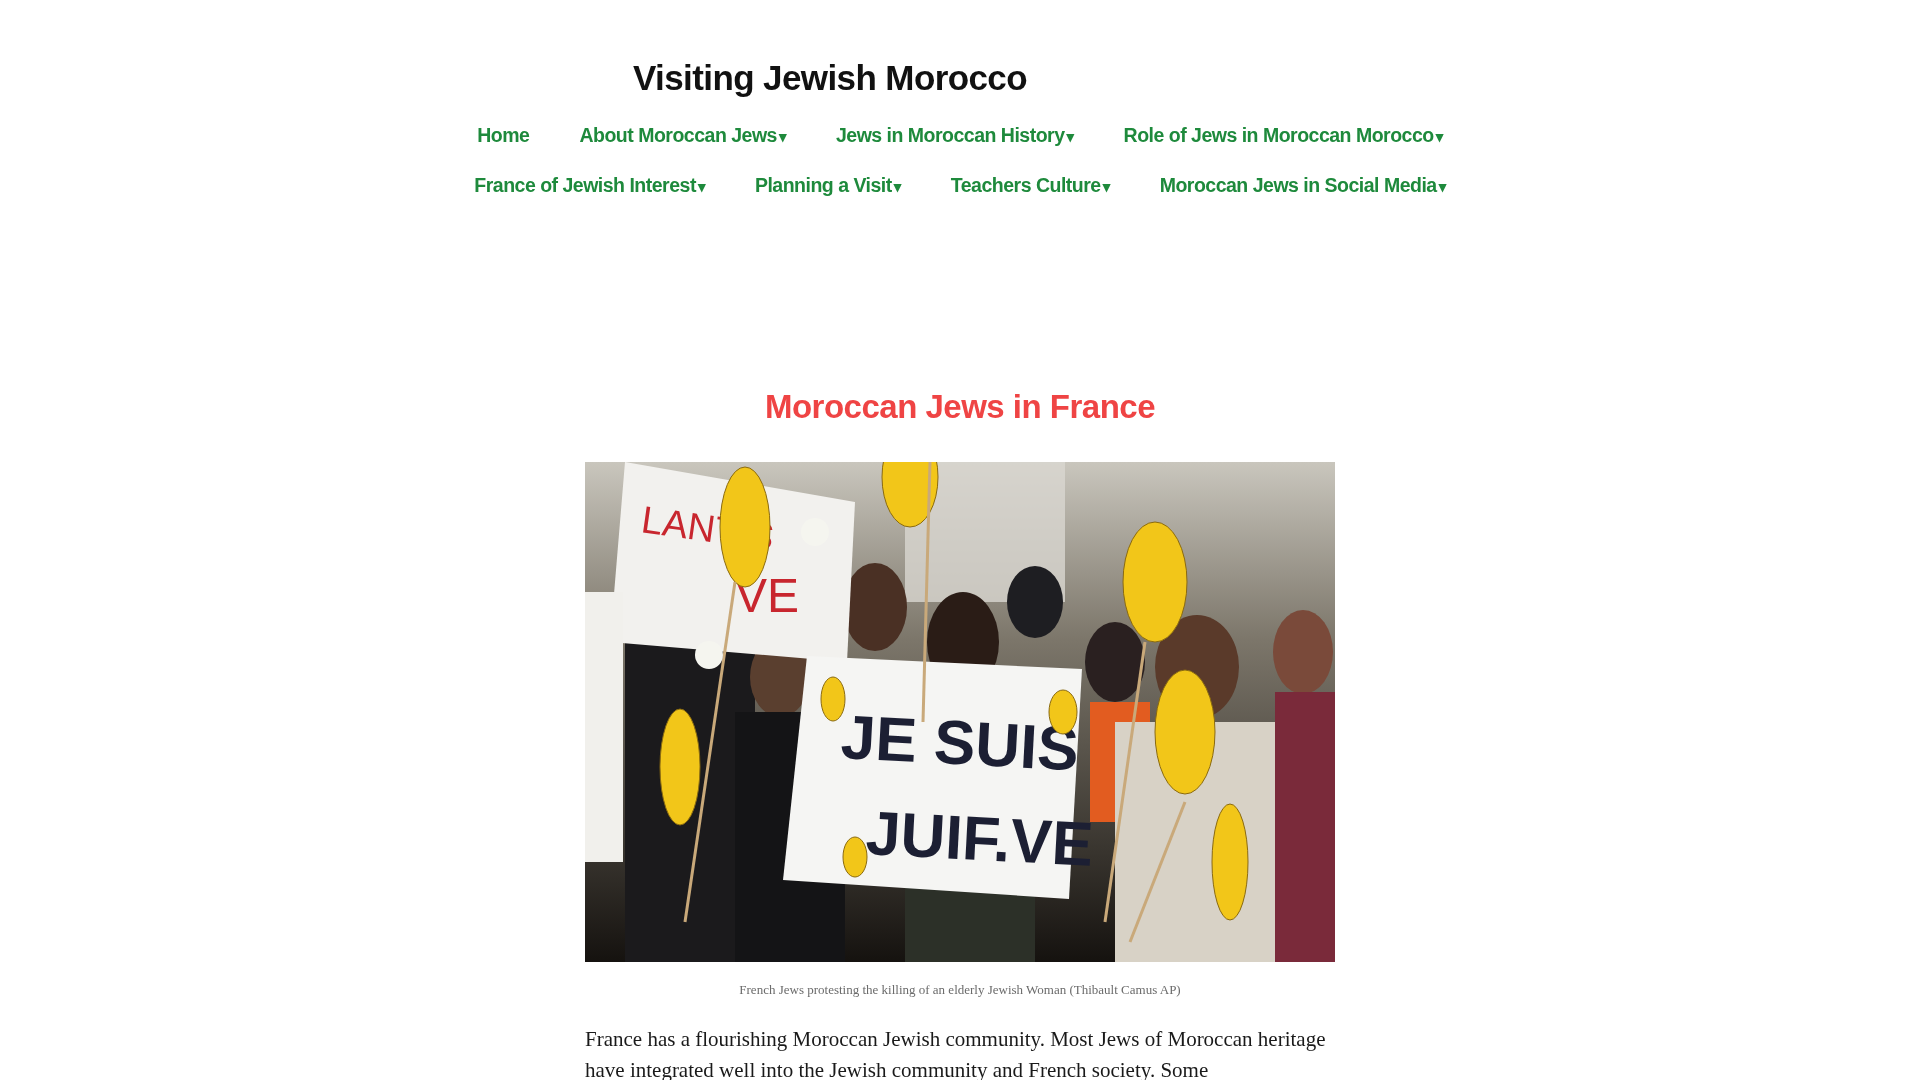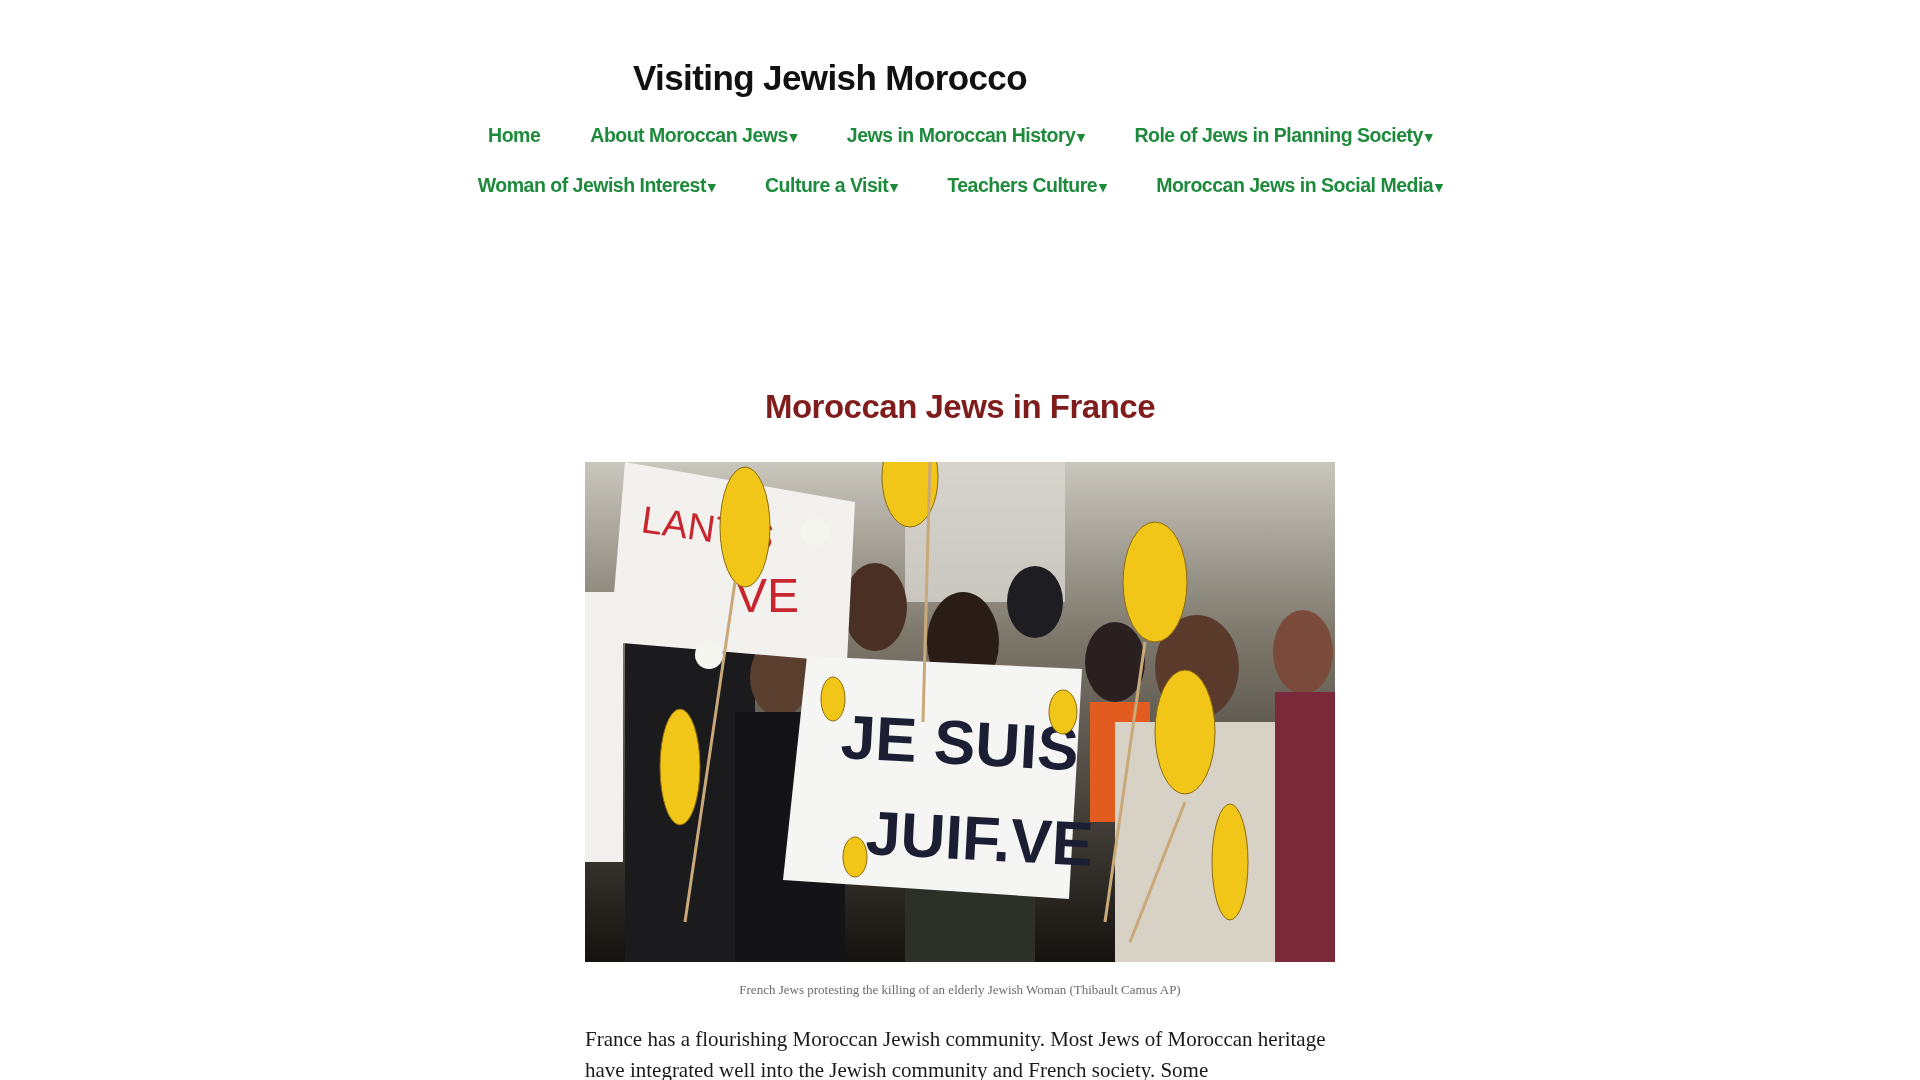--- a/index.html
+++ b/index.html
@@ -2,41 +2,41 @@
 <html><head>
 <meta charset="utf-8">
 <style>
   html, body { margin: 0; padding: 0; background: #ffffff; }
   body { width: 1920px; height: 1080px; overflow: hidden; position: relative; font-family: "Liberation Sans", sans-serif; color: #111; }
   .site-title { position: absolute; top: 58px; left: 0; width: 1660px; text-align: center; font-family: "Liberation Sans", sans-serif; font-weight: 700; font-size: 35px; letter-spacing: -0.6px; color: #111; margin: 0; }
   .nav { position: absolute; top: 124px; left: 480px; width: 960px; text-align: center; }
   .nav-row { height: 49.5px; display: flex; justify-content: center; align-items: flex-start; gap: 18px; }
   .nav-item { color: #1e8a3c; font-weight: 700; font-size: 19.5px; letter-spacing: -0.5px; text-decoration: none; margin: 0 16px; white-space: nowrap; cursor: pointer; }
   .nav-item .caret { font-size: 15px; margin-left: 2px; }
-  .page-title { position: absolute; top: 388px; left: 0; width: 1920px; text-align: center; font-weight: 700; font-size: 33px; letter-spacing: -0.5px; color: #7f1d1d; margin: 0; }
+  .page-title { position: absolute; top: 388px; left: 0; width: 1920px; text-align: center; font-weight: 700; font-size: 33px; letter-spacing: -0.5px; color: #ef4444; margin: 0; }
   .figure { position: absolute; left: 585px; top: 462px; width: 750px; margin: 0; }
   .photo { width: 750px; height: 500px; display: block; position: relative; overflow: hidden; background: linear-gradient(180deg, #9a9486 0%, #6a665c 20%, #2a2622 55%, #0c0b0a 100%); }
   .caption { text-align: center; font-family: "Liberation Serif", serif; font-size: 13px; color: #6b6b6b; margin-top: 20px; }
   .body-text { position: absolute; left: 585px; top: 1024px; width: 750px; font-family: "Liberation Serif", serif; font-size: 21px; line-height: 31px; color: #1a1a1a; margin: 0; }
 </style>
 </head>
 <body>
 
 <h1 class="site-title">Visiting Jewish Morocco</h1>
 
 <nav class="nav">
   <div class="nav-row">
     <a class="nav-item"><span>Home</span></a>
     <a class="nav-item"><span>About Moroccan Jews</span><span class="caret">▾</span></a>
     <a class="nav-item"><span>Jews in Moroccan History</span><span class="caret">▾</span></a>
-    <a class="nav-item"><span>Role of Jews in Planning Society</span><span class="caret">▾</span></a>
+    <a class="nav-item"><span>Role of Jews in Moroccan Morocco</span><span class="caret">▾</span></a>
   </div>
   <div class="nav-row">
-    <a class="nav-item"><span>Woman of Jewish Interest</span><span class="caret">▾</span></a>
-    <a class="nav-item"><span>Culture a Visit</span><span class="caret">▾</span></a>
+    <a class="nav-item"><span>France of Jewish Interest</span><span class="caret">▾</span></a>
+    <a class="nav-item"><span>Planning a Visit</span><span class="caret">▾</span></a>
     <a class="nav-item"><span>Teachers Culture</span><span class="caret">▾</span></a>
     <a class="nav-item"><span>Moroccan Jews in Social Media</span><span class="caret">▾</span></a>
   </div>
 </nav>
 
 <h2 class="page-title">Moroccan Jews in France</h2>
 
 <figure class="figure">
   <div class="photo" title="Protesters holding signs reading JE SUIS JUIF.VE and yellow hand signs">
     <svg width="750" height="500" viewBox="0 0 750 500" xmlns="http://www.w3.org/2000/svg">

